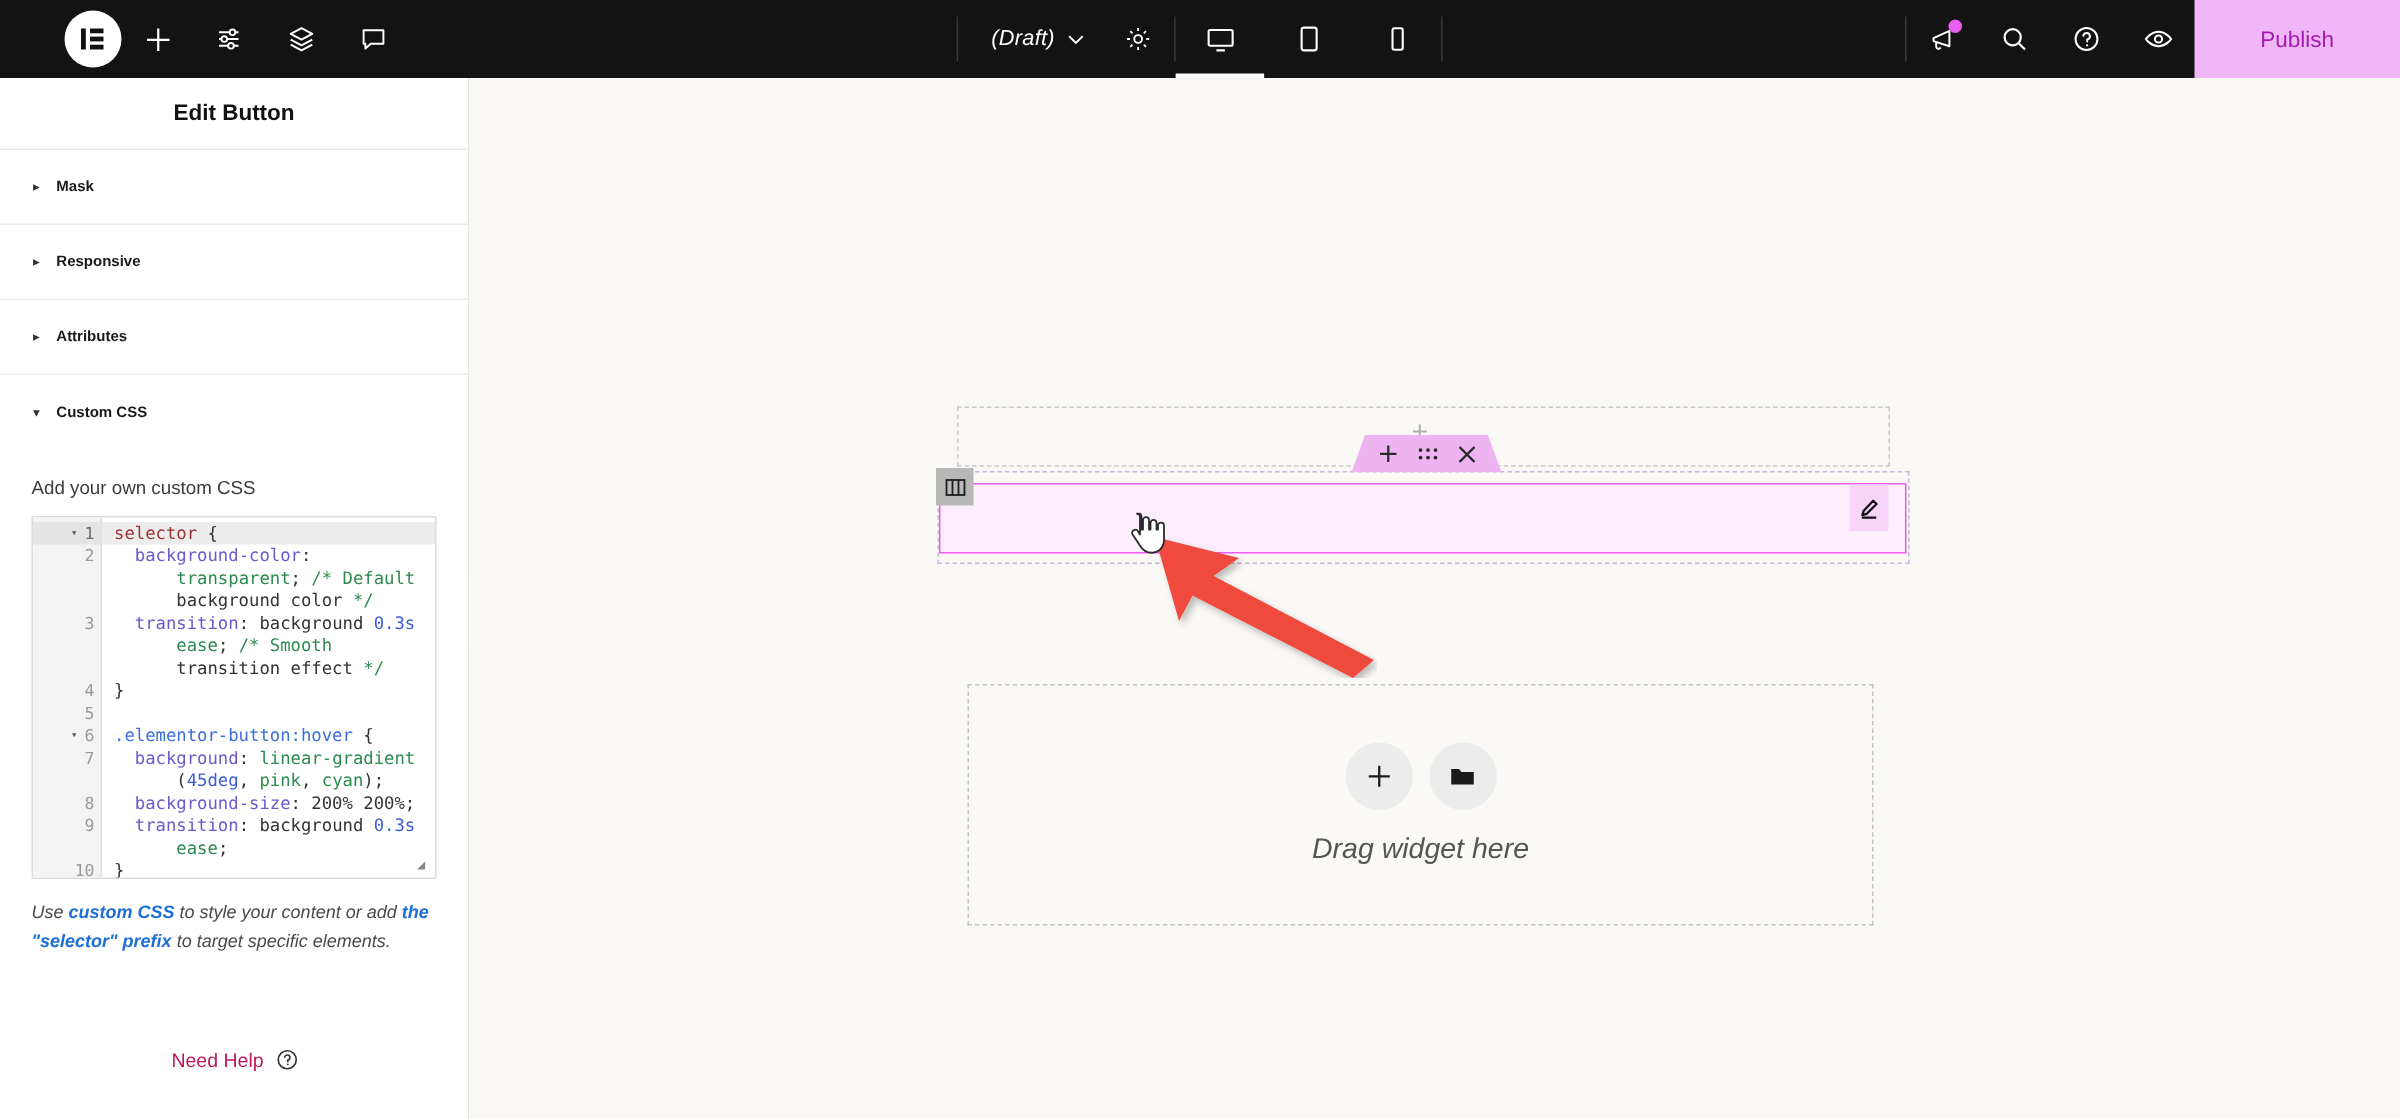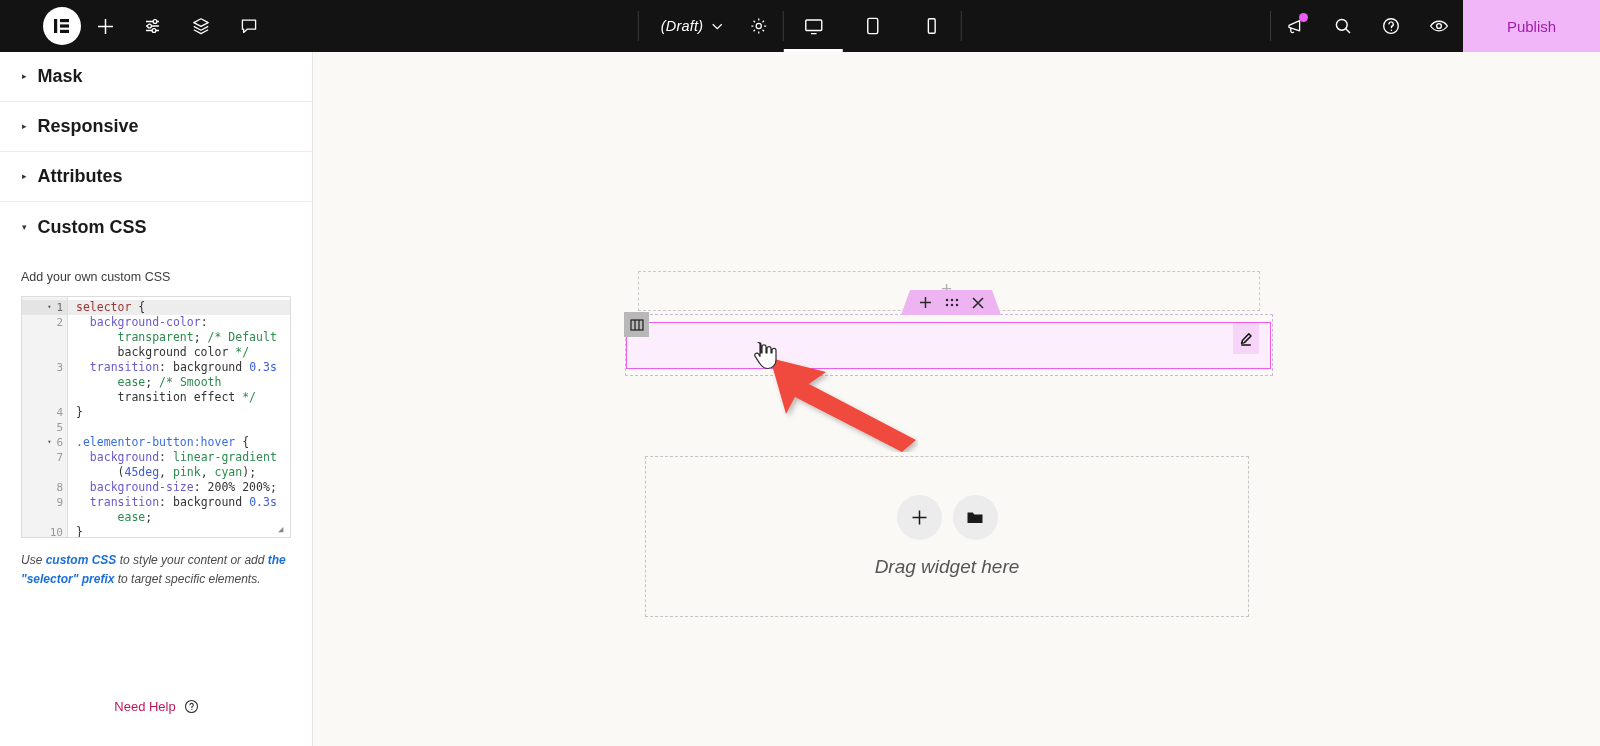--- a/index.html
+++ b/index.html
@@ -90,21 +90,21 @@
     font-size: 15px; font-weight: 700; color: #111111;
     border-bottom: 1px solid #e9e9e9;
   }
   .section {
     height: 50px; display: flex; align-items: center;
     padding-left: 22px; gap: 11px;
     border-bottom: 1px solid #ececec;
     cursor: pointer;
   }
   .sec-arrow { font-size: 9px; color: #333; line-height: 1; }
-  .sec-label { font-size: 18px; font-weight: 700; color: #1a1a1a; }
+  .sec-label { font-size: 10px; font-weight: 700; color: #1a1a1a; }
 
   .css-body { padding: 18px 21px 0 21px; }
   .css-desc { font-size: 12.5px; color: #3c3c3c; margin-bottom: 12px; }
 
   
   .editor {
     border: 1px solid #dcdcdc;
     background: #ffffff;
     height: 242px;
     display: flex;
@@ -369,20 +369,21 @@
         <svg width="22" height="22" viewBox="0 0 22 22" fill="none" stroke="#fff" stroke-width="1.35">
           <path d="M2.6 11S5.8 6.2 11 6.2 19.4 11 19.4 11 16.2 15.8 11 15.8 2.6 11 2.6 11Z"></path>
           <circle cx="11" cy="11" r="2.4"></circle>
         </svg>
       </div>
       <div class="publish-btn">Publish</div>
     </div>
   </div>
 
   <div class="panel">
+    <div class="panel-header">Edit Button</div>
 
     <div class="section">
       <span class="sec-arrow">▸</span>
       <span class="sec-label">Mask</span>
     </div>
     <div class="section">
       <span class="sec-arrow">▸</span>
       <span class="sec-label">Responsive</span>
     </div>
     <div class="section">

